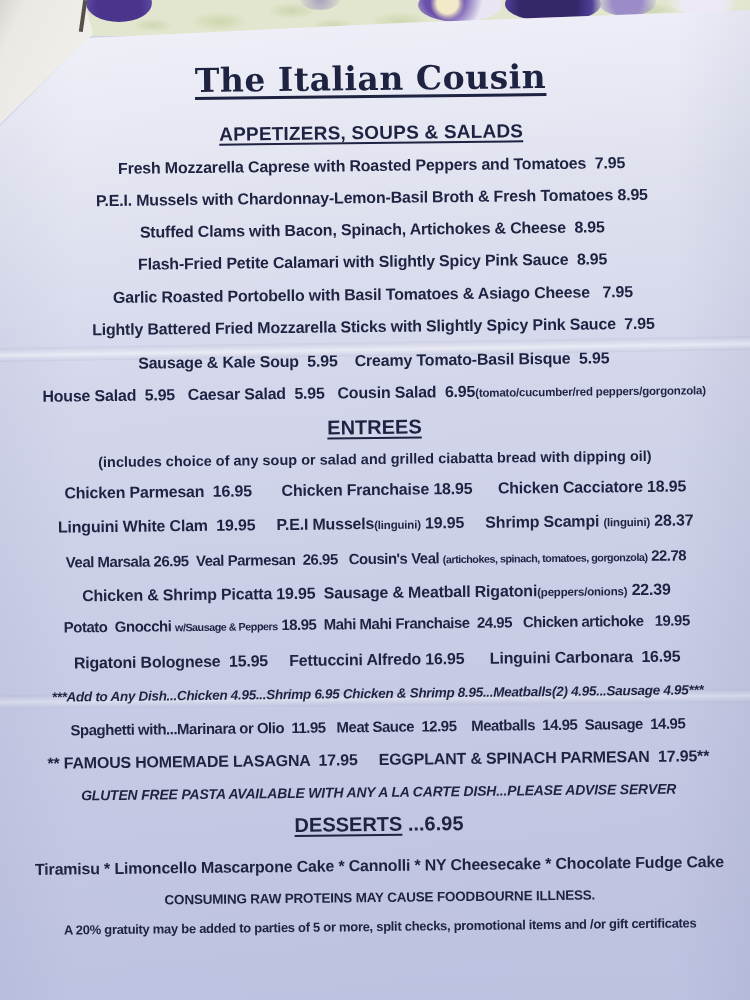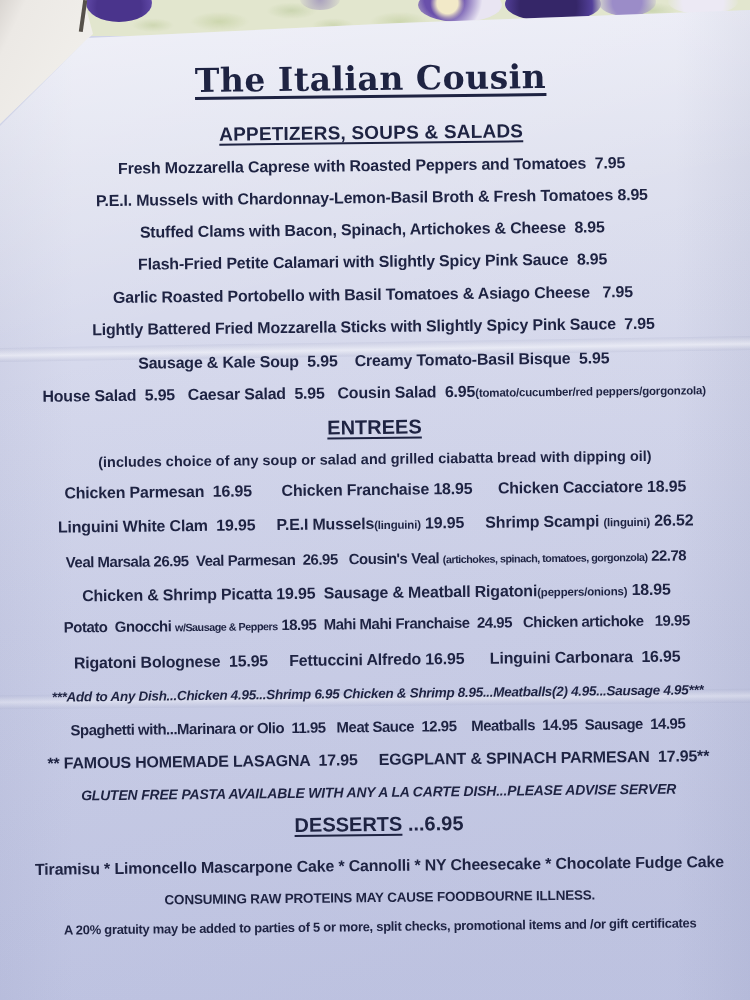--- a/index.html
+++ b/index.html
@@ -111,23 +111,23 @@
     <div class="line g12">Stuffed Clams with Bacon, Spinach, Artichokes &amp; Cheese  8.95</div>
     <div class="line g12">Flash-Fried Petite Calamari with Slightly Spicy Pink Sauce  8.95</div>
     <div class="line g13">Garlic Roasted Portobello with Basil Tomatoes &amp; Asiago Cheese   7.95</div>
     <div class="line g12">Lightly Battered Fried Mozzarella Sticks with Slightly Spicy Pink Sauce  7.95</div>
     <div class="line g14">Sausage &amp; Kale Soup  5.95    Creamy Tomato-Basil Bisque  5.95</div>
     <div class="line g12"><span>House Salad  5.95   Caesar Salad  5.95   Cousin Salad  6.95</span><span class="seg-small">(tomato/cucumber/red peppers/gorgonzola)</span></div>
 
     <div class="heading-row g12"><span class="u">ENTREES</span></div>
     <div class="note g12">(includes choice of any soup or salad and grilled ciabatta bread with dipping oil)</div>
     <div class="line g12">Chicken Parmesan  16.95       Chicken Franchaise 18.95      Chicken Cacciatore 18.95</div>
-    <div class="line g14"><span>Linguini White Clam  19.95     P.E.I Mussels</span><span class="seg-small">(linguini)</span><span> 19.95     Shrimp Scampi </span><span class="seg-small">(linguini)</span><span> 26.52</span></div>
+    <div class="line g14"><span>Linguini White Clam  19.95     P.E.I Mussels</span><span class="seg-small">(linguini)</span><span> 19.95     Shrimp Scampi </span><span class="seg-small">(linguini)</span><span> 28.37</span></div>
     <div class="line tight g14"><span>Veal Marsala 26.95  Veal Parmesan  26.95   Cousin's Veal </span><span class="seg-small">(artichokes, spinach, tomatoes, gorgonzola)</span><span> 22.78</span></div>
-    <div class="line g13"><span>Chicken &amp; Shrimp Picatta 19.95  Sausage &amp; Meatball Rigatoni</span><span class="seg-small">(peppers/onions)</span><span> 18.95</span></div>
+    <div class="line g13"><span>Chicken &amp; Shrimp Picatta 19.95  Sausage &amp; Meatball Rigatoni</span><span class="seg-small">(peppers/onions)</span><span> 22.39</span></div>
     <div class="line tight g10"><span>Potato  Gnocchi </span><span class="seg-small">w/Sausage &amp; Peppers</span><span> 18.95  Mahi Mahi Franchaise  24.95   Chicken artichoke   19.95</span></div>
     <div class="line g15">Rigatoni Bolognese  15.95     Fettuccini Alfredo 16.95      Linguini Carbonara  16.95</div>
     <div class="line italic add g14">***Add to Any Dish...Chicken 4.95...Shrimp 6.95 Chicken &amp; Shrimp 8.95...Meatballs(2) 4.95...Sausage 4.95***</div>
     <div class="line tight g14">Spaghetti with...Marinara or Olio  11.95   Meat Sauce  12.95    Meatballs  14.95  Sausage  14.95</div>
     <div class="line g13">** FAMOUS HOMEMADE LASAGNA  17.95     EGGPLANT &amp; SPINACH PARMESAN  17.95**</div>
     <div class="line italic gluten g13">GLUTEN FREE PASTA AVAILABLE WITH ANY A LA CARTE DISH...PLEASE ADVISE SERVER</div>
 
     <div class="heading-row g12"><span class="u">DESSERTS</span><span> ...6.95</span></div>
     <div class="line g21">Tiramisu * Limoncello Mascarpone Cake * Cannolli * NY Cheesecake * Chocolate Fudge Cake</div>
 

